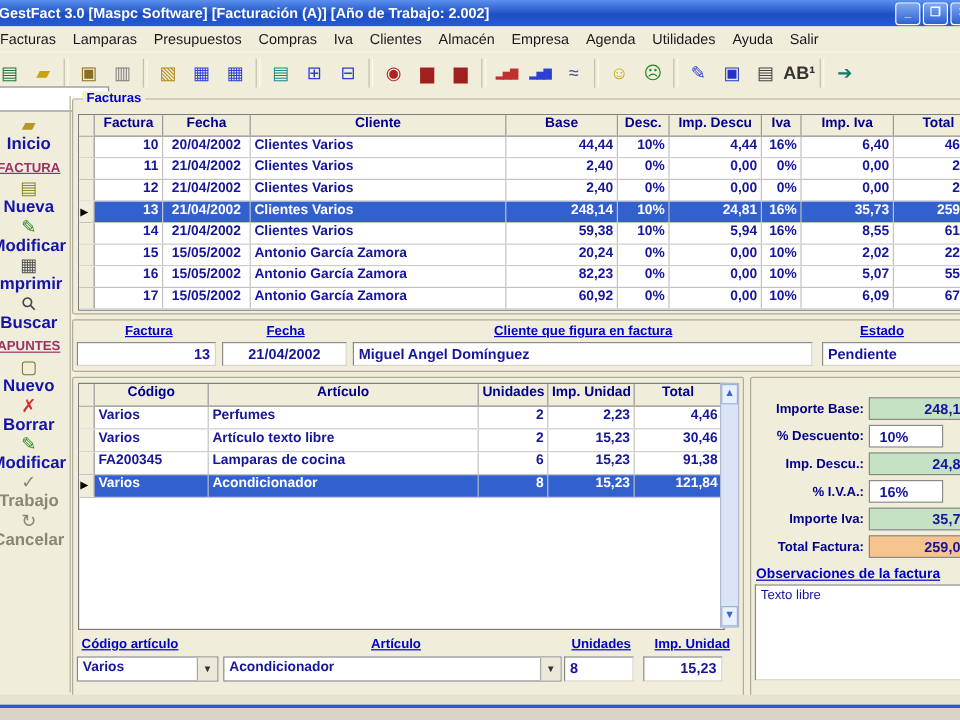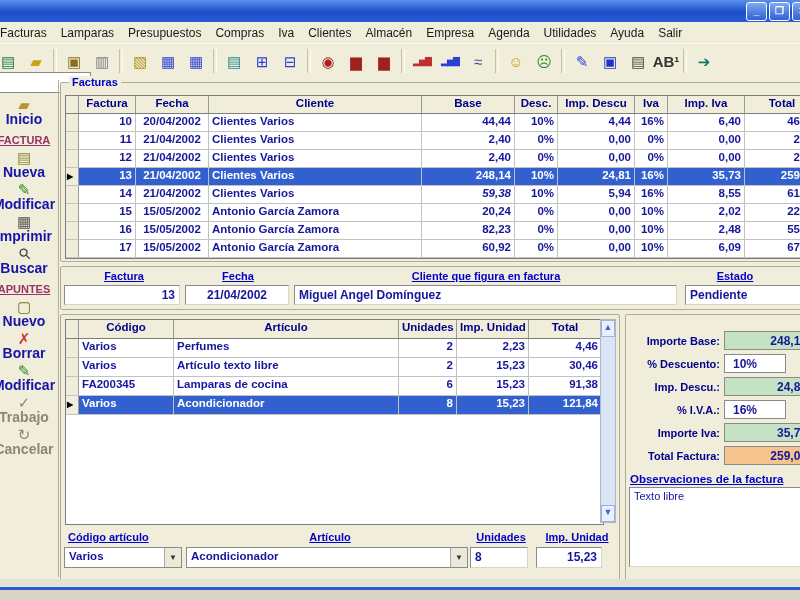--- a/index.html
+++ b/index.html
@@ -85,20 +85,21 @@
   .vsb .up{top:0;} .vsb .dn{bottom:0;}
   .statusfill{position:absolute;left:0;right:0;bottom:0;height:8px;background:#e6e2d2;}
 </style>
 </head>
 <body>
 
 <div class="screen">
   <div class="window">
 
     <div class="titlebar">
+      <span>GestFact 3.0 [Maspc Software] [Facturación (A)] [Año de Trabajo: 2.002]</span>
       <span class="tb-btns">
         <span class="tbtn">_</span>
         <span class="tbtn">❐</span>
         <span class="tbtn">✕</span>
       </span>
     </div>
 
     <div class="menubar" id="menubar">
         <div class="mitem">Facturas</div>
         <div class="mitem">Lamparas</div>
@@ -302,21 +303,21 @@
             <div class="gcell al-r" style="width: 77px; height: 17px;">24,81</div>
             <div class="gcell al-r" style="width: 33px; height: 17px;">16%</div>
             <div class="gcell al-r" style="width: 77px; height: 17px;">35,73</div>
             <div class="gcell al-r" style="width: 75px; height: 17px;">259,06</div>
           </div>
           <div class="grow">
             <div class="gcell mark" style="width: 13px; height: 17px; font-size: 8px; line-height: 15px;"></div>
             <div class="gcell al-r" style="width: 57px; height: 17px;">14</div>
             <div class="gcell al-c" style="width: 73px; height: 17px;">21/04/2002</div>
             <div class="gcell al-l" style="width: 213px; height: 17px;">Clientes Varios</div>
-            <div class="gcell al-r" style="width: 93px; height: 17px; font-style: italic;">59,38</div>
+            <div class="gcell al-r" style="width: 93px; height: 17px;">59,38</div>
             <div class="gcell al-r" style="width: 43px; height: 17px;">10%</div>
             <div class="gcell al-r" style="width: 77px; height: 17px;">5,94</div>
             <div class="gcell al-r" style="width: 33px; height: 17px;">16%</div>
             <div class="gcell al-r" style="width: 77px; height: 17px;">8,55</div>
             <div class="gcell al-r" style="width: 75px; height: 17px;">61,99</div>
           </div>
           <div class="grow">
             <div class="gcell mark" style="width: 13px; height: 17px; font-size: 8px; line-height: 15px;"></div>
             <div class="gcell al-r" style="width: 57px; height: 17px;">15</div>
             <div class="gcell al-c" style="width: 73px; height: 17px;">15/05/2002</div>
@@ -330,21 +331,21 @@
           </div>
           <div class="grow">
             <div class="gcell mark" style="width: 13px; height: 17px; font-size: 8px; line-height: 15px;"></div>
             <div class="gcell al-r" style="width: 57px; height: 17px;">16</div>
             <div class="gcell al-c" style="width: 73px; height: 17px;">15/05/2002</div>
             <div class="gcell al-l" style="width: 213px; height: 17px;">Antonio García Zamora</div>
             <div class="gcell al-r" style="width: 93px; height: 17px;">82,23</div>
             <div class="gcell al-r" style="width: 43px; height: 17px;">0%</div>
             <div class="gcell al-r" style="width: 77px; height: 17px;">0,00</div>
             <div class="gcell al-r" style="width: 33px; height: 17px;">10%</div>
-            <div class="gcell al-r" style="width: 77px; height: 17px;">2,48</div>
+            <div class="gcell al-r" style="width: 77px; height: 17px;">5,07</div>
             <div class="gcell al-r" style="width: 75px; height: 17px;">55,77</div>
           </div>
           <div class="grow">
             <div class="gcell mark" style="width: 13px; height: 17px; font-size: 8px; line-height: 15px;"></div>
             <div class="gcell al-r" style="width: 57px; height: 17px;">17</div>
             <div class="gcell al-c" style="width: 73px; height: 17px;">15/05/2002</div>
             <div class="gcell al-l" style="width: 213px; height: 17px;">Antonio García Zamora</div>
             <div class="gcell al-r" style="width: 93px; height: 17px;">60,92</div>
             <div class="gcell al-r" style="width: 43px; height: 17px;">0%</div>
             <div class="gcell al-r" style="width: 77px; height: 17px;">0,00</div>

